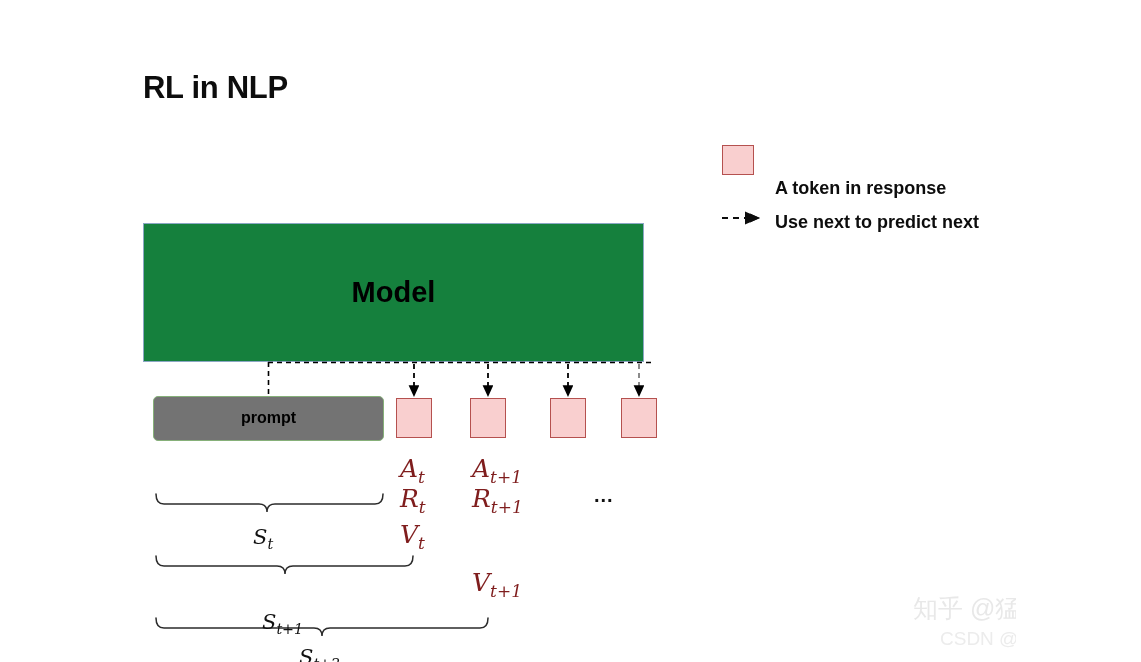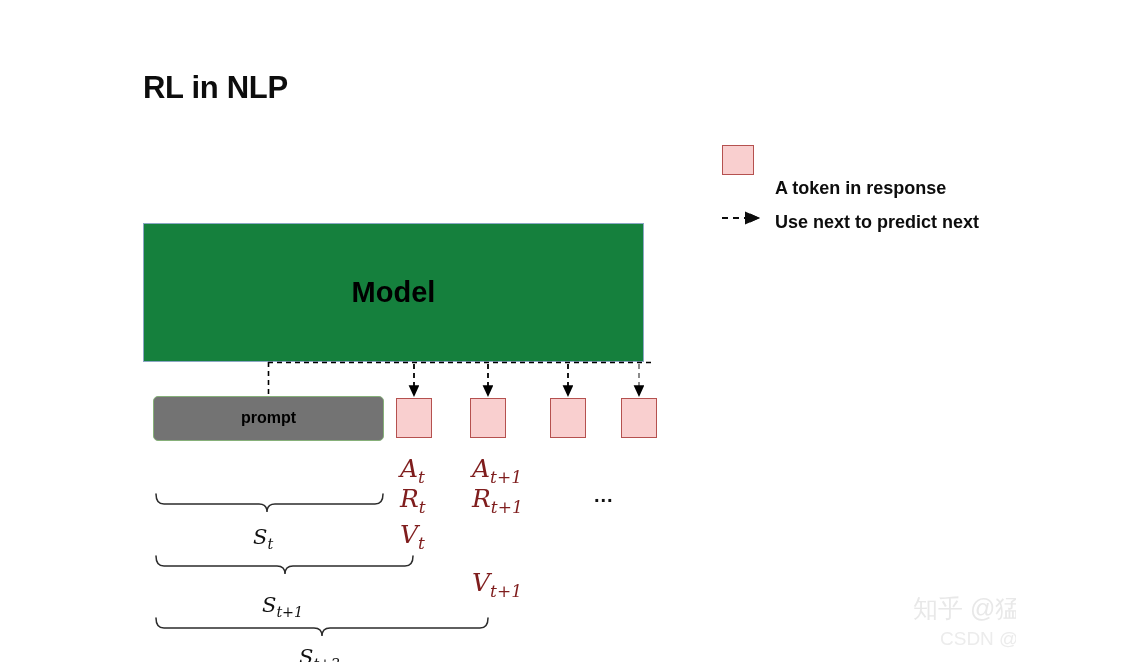--- a/index.html
+++ b/index.html
@@ -234,21 +234,21 @@
   </div>
   <div class="abs math" style="left:472px; top:520px;margin-top:48px;">
     <span>V</span><sub>t+1</sub>
   </div>
 
   <div class="abs ellipsis" style="left:594px; top:484px;">...</div>
 
   <div class="abs math-state" style="left:253px; top:516px;margin-top:9px;">
     <span>S</span><sub>t</sub>
   </div>
-  <div class="abs math-state" style="left:262px; top:593px;">
+  <div class="abs math-state" style="left:262px; top:610px;">
     <span>S</span><sub>t+1</sub>
   </div>
   <div class="abs math-state" style="left:299px; top:645px;">
     <span>S</span><sub>t+2</sub>
   </div>
 
   <div class="abs" id="legend-swatch"></div>
   <div class="abs" id="legend-token-text">A token in response</div>
 
   <svg class="abs" id="legend-arrow-icon" viewBox="0 0 46 18" xmlns="http://www.w3.org/2000/svg">

